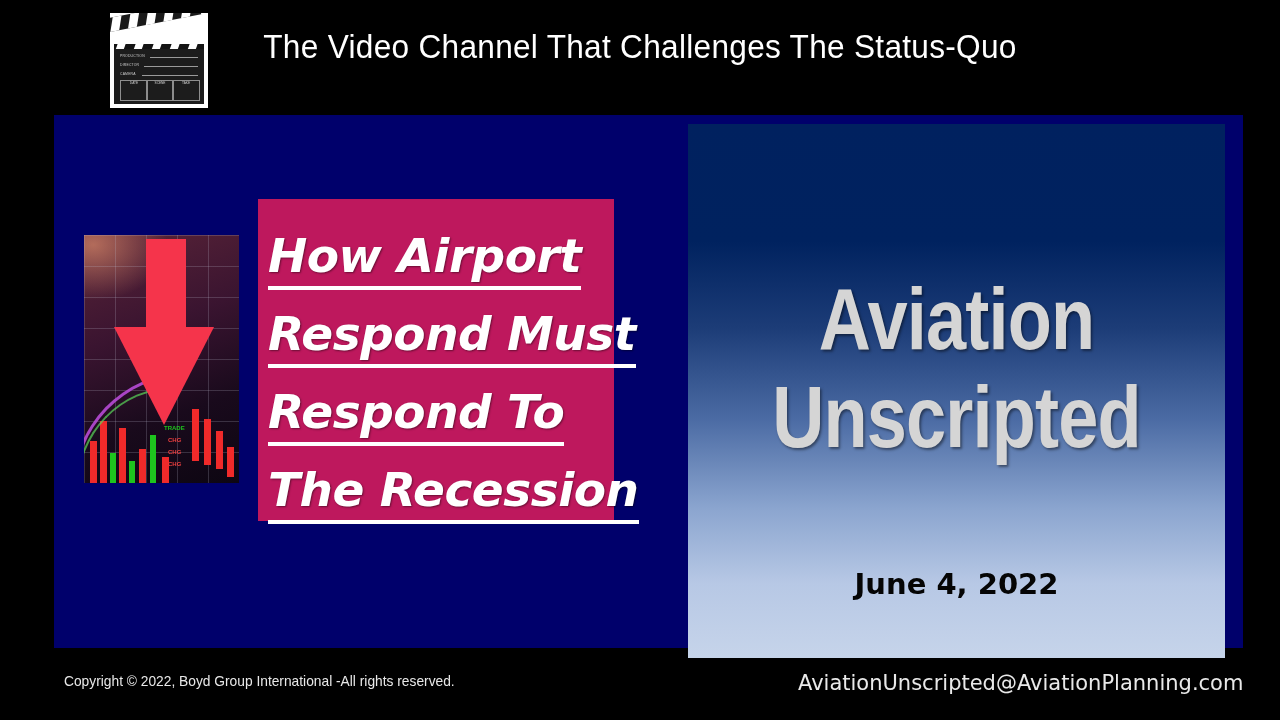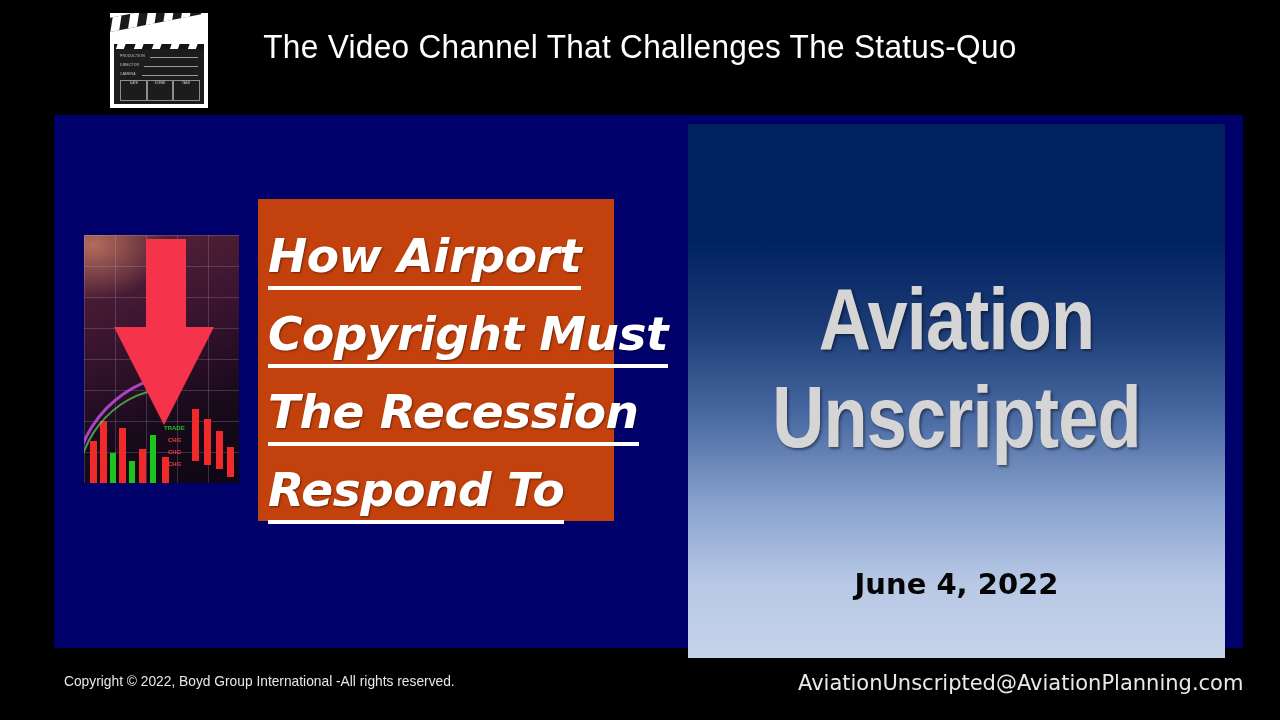--- a/index.html
+++ b/index.html
@@ -85,21 +85,21 @@
     border-left:50px solid transparent;border-right:50px solid transparent;
     border-top:98px solid #f5344b;}
   .ticker{position:absolute;color:#1ec41e;font-size:6px;font-weight:bold;
     font-family:"Liberation Sans Narrow","Liberation Sans",sans-serif;}
   .ticker-r{position:absolute;color:#f04040;font-size:6px;font-weight:bold;
     font-family:"Liberation Sans Narrow","Liberation Sans",sans-serif;}
 
   
   #title-box{
     position:absolute;left:258px;top:199px;width:356px;height:322px;
-    background:#c2410c;
+    background:#be185d;
   }
   #episode-title{
     position:absolute;left:10px;top:18px;width:394px;
     color:#ffffff;font-size:47px;line-height:78px;
     font-weight:bold;font-style:italic;
     font-family:"DejaVu Sans","Liberation Sans",sans-serif;
     letter-spacing:-0.5px;
   }
   #episode-title .ln{display:block;white-space:nowrap;}
   #episode-title .ln span{
@@ -217,23 +217,23 @@
 
   <div id="down-arrow">
     <div class="arrow-shaft"></div>
     <div class="arrow-head"></div>
   </div>
 </div>
 
 <div id="title-box">
   <div id="episode-title">
     <span class="ln"><span>How Airport</span></span>
-    <span class="ln"><span>Copyright Must</span></span>
+    <span class="ln"><span>Respond Must</span></span>
+    <span class="ln"><span>Respond To</span></span>
     <span class="ln"><span>The Recession</span></span>
-    <span class="ln"><span>Respond To</span></span>
   </div>
 </div>
 
 <div id="brand-panel">
   <div id="brand-name">
     <span class="bl">Aviation</span>
     <span class="bl">Unscripted</span>
   </div>
   <div id="episode-date">June 4, 2022</div>
 </div>

